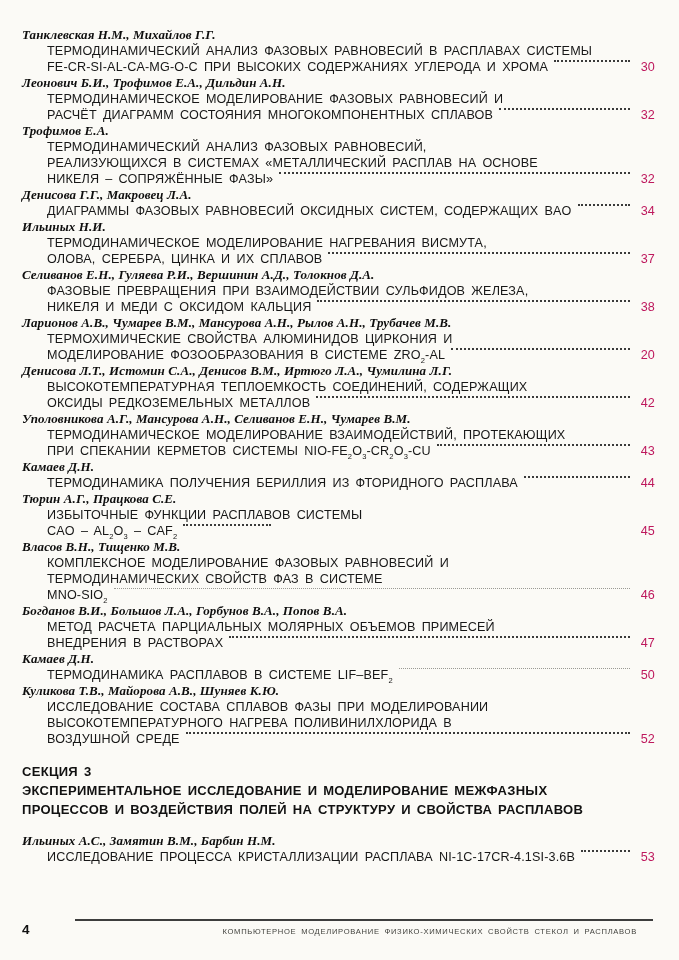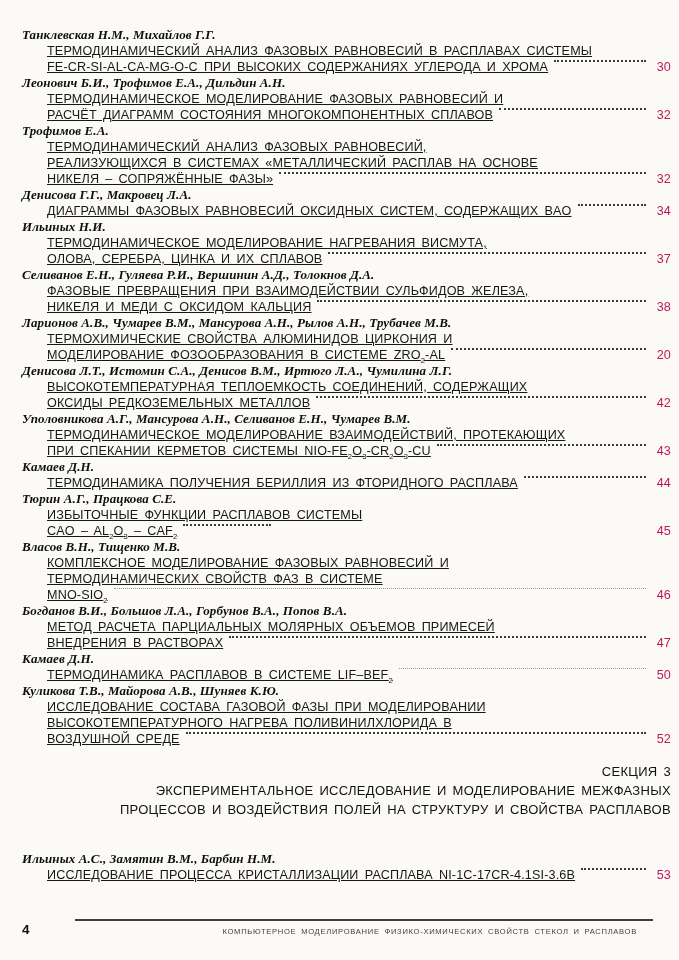--- a/index.html
+++ b/index.html
@@ -10,21 +10,21 @@
   }
   .page {
     position: relative;
     width: 679px; height: 960px;
     background: #fbfaf6;
     overflow: hidden;
     color: #161616;
   }
   .content {
     position: absolute;
-    top: 27px; left: 22px; right: 8px;
+    top: 27px; left: 22px; right: 24px;
   }
   .toc-entry { margin: 0; }
   .authors {
     font-family: "Liberation Serif", serif;
     font-style: italic;
     font-weight: bold;
     font-size: 13px;
     line-height: 16px;
     color: #0e0e0e;
     letter-spacing: 0.1px;
@@ -33,43 +33,43 @@
   .title-line {
     padding-left: 25px;
     font-size: 12.6px;
     line-height: 16px;
     word-spacing: 2.5px;
     letter-spacing: 0.15px;
     color: #171717;
     white-space: nowrap;
   }
   .title-line.last { display: flex; align-items: flex-start; white-space: normal; }
-  .title-line .t { white-space: nowrap; text-decoration: underline; }
+  .title-line .t { white-space: nowrap; }
   sub { font-size: 0.6em; line-height: 0; }
   .leader {
     flex: 1 1 auto;
     border-bottom: 2px dotted #3a3a3a;
     margin: 0 5px 3px 6px;
     min-width: 10px;
     height: 1px;
   }
   .leader.short { flex: 0 0 88px; }
   .leader.faint { border-bottom: 1px dotted #9a9a94; margin-bottom: 4px; }
   .fill { flex: 1 1 auto; }
   .page-num {
     min-width: 20px;
     text-align: right;
     font-size: 12.6px;
     color: #be185d;
   }
   .section-heading {
     margin-top: 15px;
-    margin-bottom: 32px;
-    text-align: right;
-    font-weight: normal;
+    margin-bottom: 14px;
+    text-align: left;
+    font-weight: bold;
     letter-spacing: 0.3px;
   }
   .section-line {
     font-size: 13px;
     line-height: 19px;
     word-spacing: 2px;
     color: #111;
   }
   .footer-rule {
     position: absolute;
@@ -220,21 +220,21 @@
       <div class="toc-entry">
         <div class="authors">Камаев Д.Н.</div>
         <div class="title-line last">
           <span class="t">ТЕРМОДИНАМИКА РАСПЛАВОВ В СИСТЕМЕ LIF–BEF<sub>2</sub></span>
           <div class="leader faint"></div>
           <div class="page-num">50</div>
         </div>
       </div>
       <div class="toc-entry">
         <div class="authors">Куликова Т.В., Майорова А.В., Шуняев К.Ю.</div>
-        <div class="title-line"><span class="t">ИССЛЕДОВАНИЕ СОСТАВА ГАЗОВОЙ ФАЗЫ ПРИ МОДЕЛИРОВАНИИ</span></div>
+        <div class="title-line"><span class="t">ИССЛЕДОВАНИЕ СОСТАВА СПЛАВОВ ФАЗЫ ПРИ МОДЕЛИРОВАНИИ</span></div>
         <div class="title-line"><span class="t">ВЫСОКОТЕМПЕРАТУРНОГО НАГРЕВА ПОЛИВИНИЛХЛОРИДА В</span></div>
         <div class="title-line last">
           <span class="t">ВОЗДУШНОЙ СРЕДЕ</span>
           <div class="leader"></div>
           <div class="page-num">52</div>
         </div>
       </div>
       <div class="section-heading">
         <div class="section-line">СЕКЦИЯ 3</div>
         <div class="section-line">ЭКСПЕРИМЕНТАЛЬНОЕ ИССЛЕДОВАНИЕ И МОДЕЛИРОВАНИЕ МЕЖФАЗНЫХ</div>

